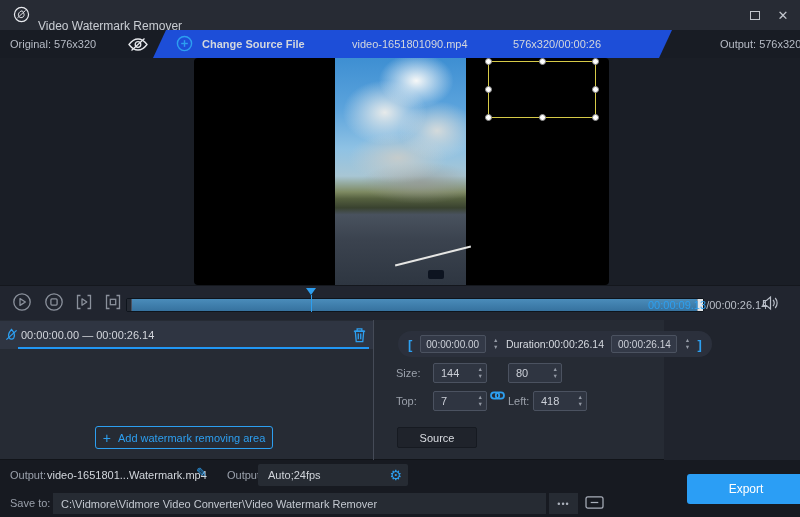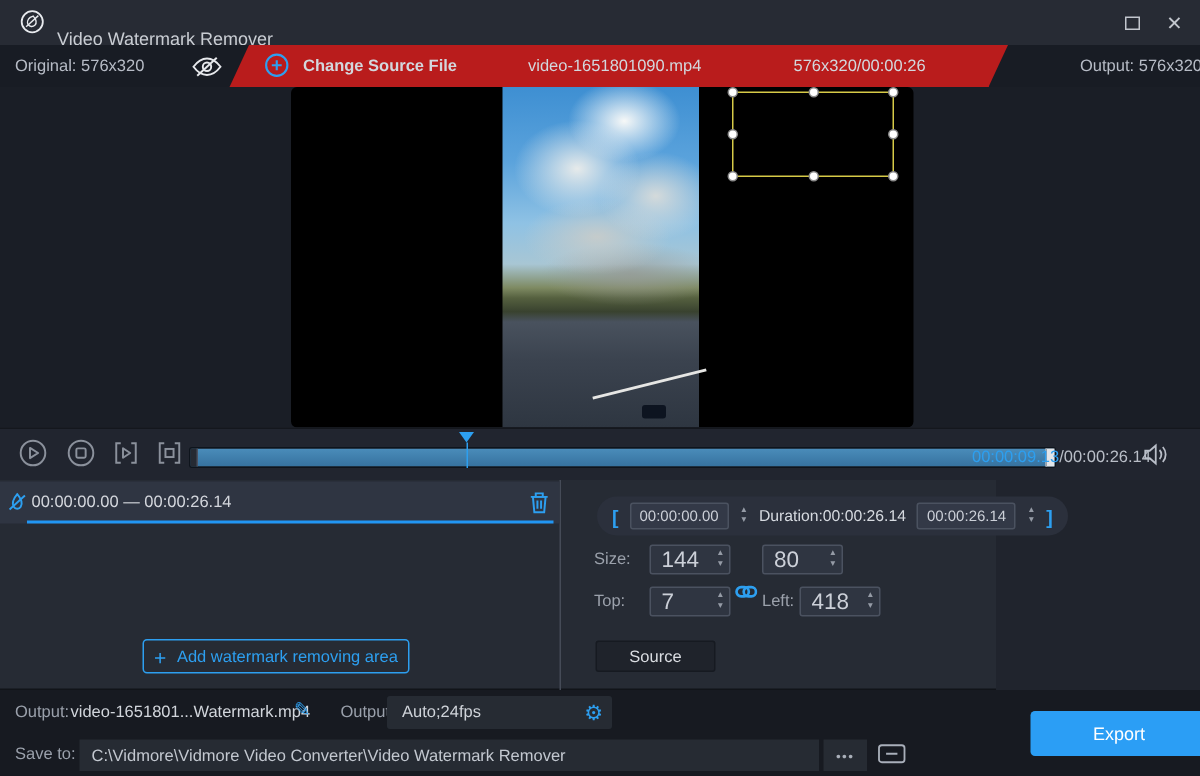--- a/index.html
+++ b/index.html
@@ -14,21 +14,21 @@
   
   .titlebar { position:absolute; left:0; top:0; width:800px; height:30px; background:#272b34; }
   .app-title { position:absolute; left:38px; top:8px; font-size:12px; color:#c9cdd3;margin-top:11px; }
   .logo { position:absolute; left:13px; top:6px; width:17px; height:17px; }
   .win-btn { position:absolute; top:0; width:26px; height:30px; display:flex; align-items:center; justify-content:center; color:#c2c6cd; cursor:pointer; }
   .win-max { left:742px; }
   .max-glyph { display:block; width:10px; height:9px; border:1px solid #c2c6cd; }
   .win-close { left:770px; font-size:13px; }
 
   
-  .toolbar { position:absolute; left:0; top:30px; width:800px; height:28px; background:#b91c1c; }
+  .toolbar { position:absolute; left:0; top:30px; width:800px; height:28px; background:#1d4ed8; }
   .tb-seg { position:absolute; top:0; height:28px; background:#181c24; }
   .tb-left { left:0; width:166px; clip-path:polygon(0 0,100% 0,calc(100% - 13px) 100%,0 100%); }
   .tb-right { left:659px; width:141px; clip-path:polygon(13px 0,100% 0,100% 100%,0 100%); }
   .tb-text { position:absolute; font-size:11px; color:#b7bcc6; top:8px; white-space:nowrap; }
   .tb-text-light { color:#d3d7dd; }
   .eye-icon { position:absolute; left:127px; top:7px; }
   .plus-circle { position:absolute; left:176px; top:35px; width:17px; height:17px; }
 
   
   .preview-row { position:absolute; left:0; top:58px; width:800px; height:227px; background:#1a1e26; }
@@ -88,21 +88,21 @@
   .bracket { color:#2d9ff0; font-size:13px; font-weight:bold; }
   .tbox { width:66px; height:18px; background:#333947; border:1px solid #4b5260; border-radius:2px;
     color:#ccd0d8; font-size:10px; display:inline-flex; align-items:center; justify-content:center; }
   .duration-label { color:#d6dae0; font-size:10.5px; white-space:nowrap; }
   .spin { display:inline-flex; flex-direction:column; align-items:center; justify-content:center; gap:2px; cursor:pointer; }
   .spin span { font-size:5.5px; line-height:5px; color:#959ba6; }
 
   .prop-label { position:absolute; font-size:11px; color:#9ba1ab; }
   .nfield { position:absolute; height:20px; background:#2f3541; border:1px solid #4b5260; border-radius:2px;
     display:flex; align-items:center; }
-  .nval { flex:1; padding-left:7px; font-size:15px; color:#ccd0d8; }
+  .nval { flex:1; padding-left:7px; font-size:11px; color:#ccd0d8; }
   .nfield .spin { padding-right:3px; }
   .link-icon { position:absolute; left:490px; top:67px; cursor:pointer; }
   .reset-btn { position:absolute; left:397px; top:107px; width:80px; height:21px; background:#1f232b;
     border:1px solid #161a21; border-radius:2px; color:#dadde2; font-size:11px; cursor:pointer; }
 
   
   .bottombar { position:absolute; left:0; top:460px; width:800px; height:57px; background:#171a21; }
   .bb-label { position:absolute; font-size:11px; color:#9aa0ab; white-space:nowrap; }
   .bb-filename { position:absolute; left:47px; top:9px; font-size:11px; color:#d2d6dc; white-space:nowrap; }
   .pencil-btn { position:absolute; left:196px; top:5px; font-size:13px; color:#2d9ff0; cursor:pointer; }
@@ -145,21 +145,21 @@
     <span class="tb-text" style="left:10px;">Original: 576x320</span>
     <span class="eye-icon">
       <svg width="22" height="15" viewBox="0 0 22 15" fill="none" stroke="#e6e8ec" stroke-width="1.3">
         <path d="M2 7.5 C5 3.5 8 2 11 2 C14 2 17 3.5 20 7.5 C17 11.5 14 13 11 13 C8 13 5 11.5 2 7.5 Z"></path>
         <circle cx="11" cy="7.5" r="2.8"></circle>
         <line x1="4.5" y1="13.5" x2="17.5" y2="1.5"></line>
       </svg>
     </span>
     <span class="tb-text tb-text-light" style="left:202px;font-weight:bold;">Change Source File</span>
     <span class="tb-text tb-text-light" style="left:352px;">video-1651801090.mp4</span>
-    <span class="tb-text tb-text-light" style="left:484px;padding-left:45px;">576x320/00:00:26</span>
+    <span class="tb-text tb-text-light" style="left:468px;padding-left:45px;">576x320/00:00:26</span>
     <span class="tb-text" style="left:720px;">Output: 576x320</span>
   </div>
   <span class="abs plus-circle">
     <svg width="17" height="17" viewBox="0 0 18 18" fill="none" stroke="#2d9ff0" stroke-width="1.5">
       <circle cx="9" cy="9" r="7.5"></circle>
       <line x1="9" y1="5.5" x2="9" y2="12.5"></line>
       <line x1="5.5" y1="9" x2="12.5" y2="9"></line>
     </svg>
   </span>
 

